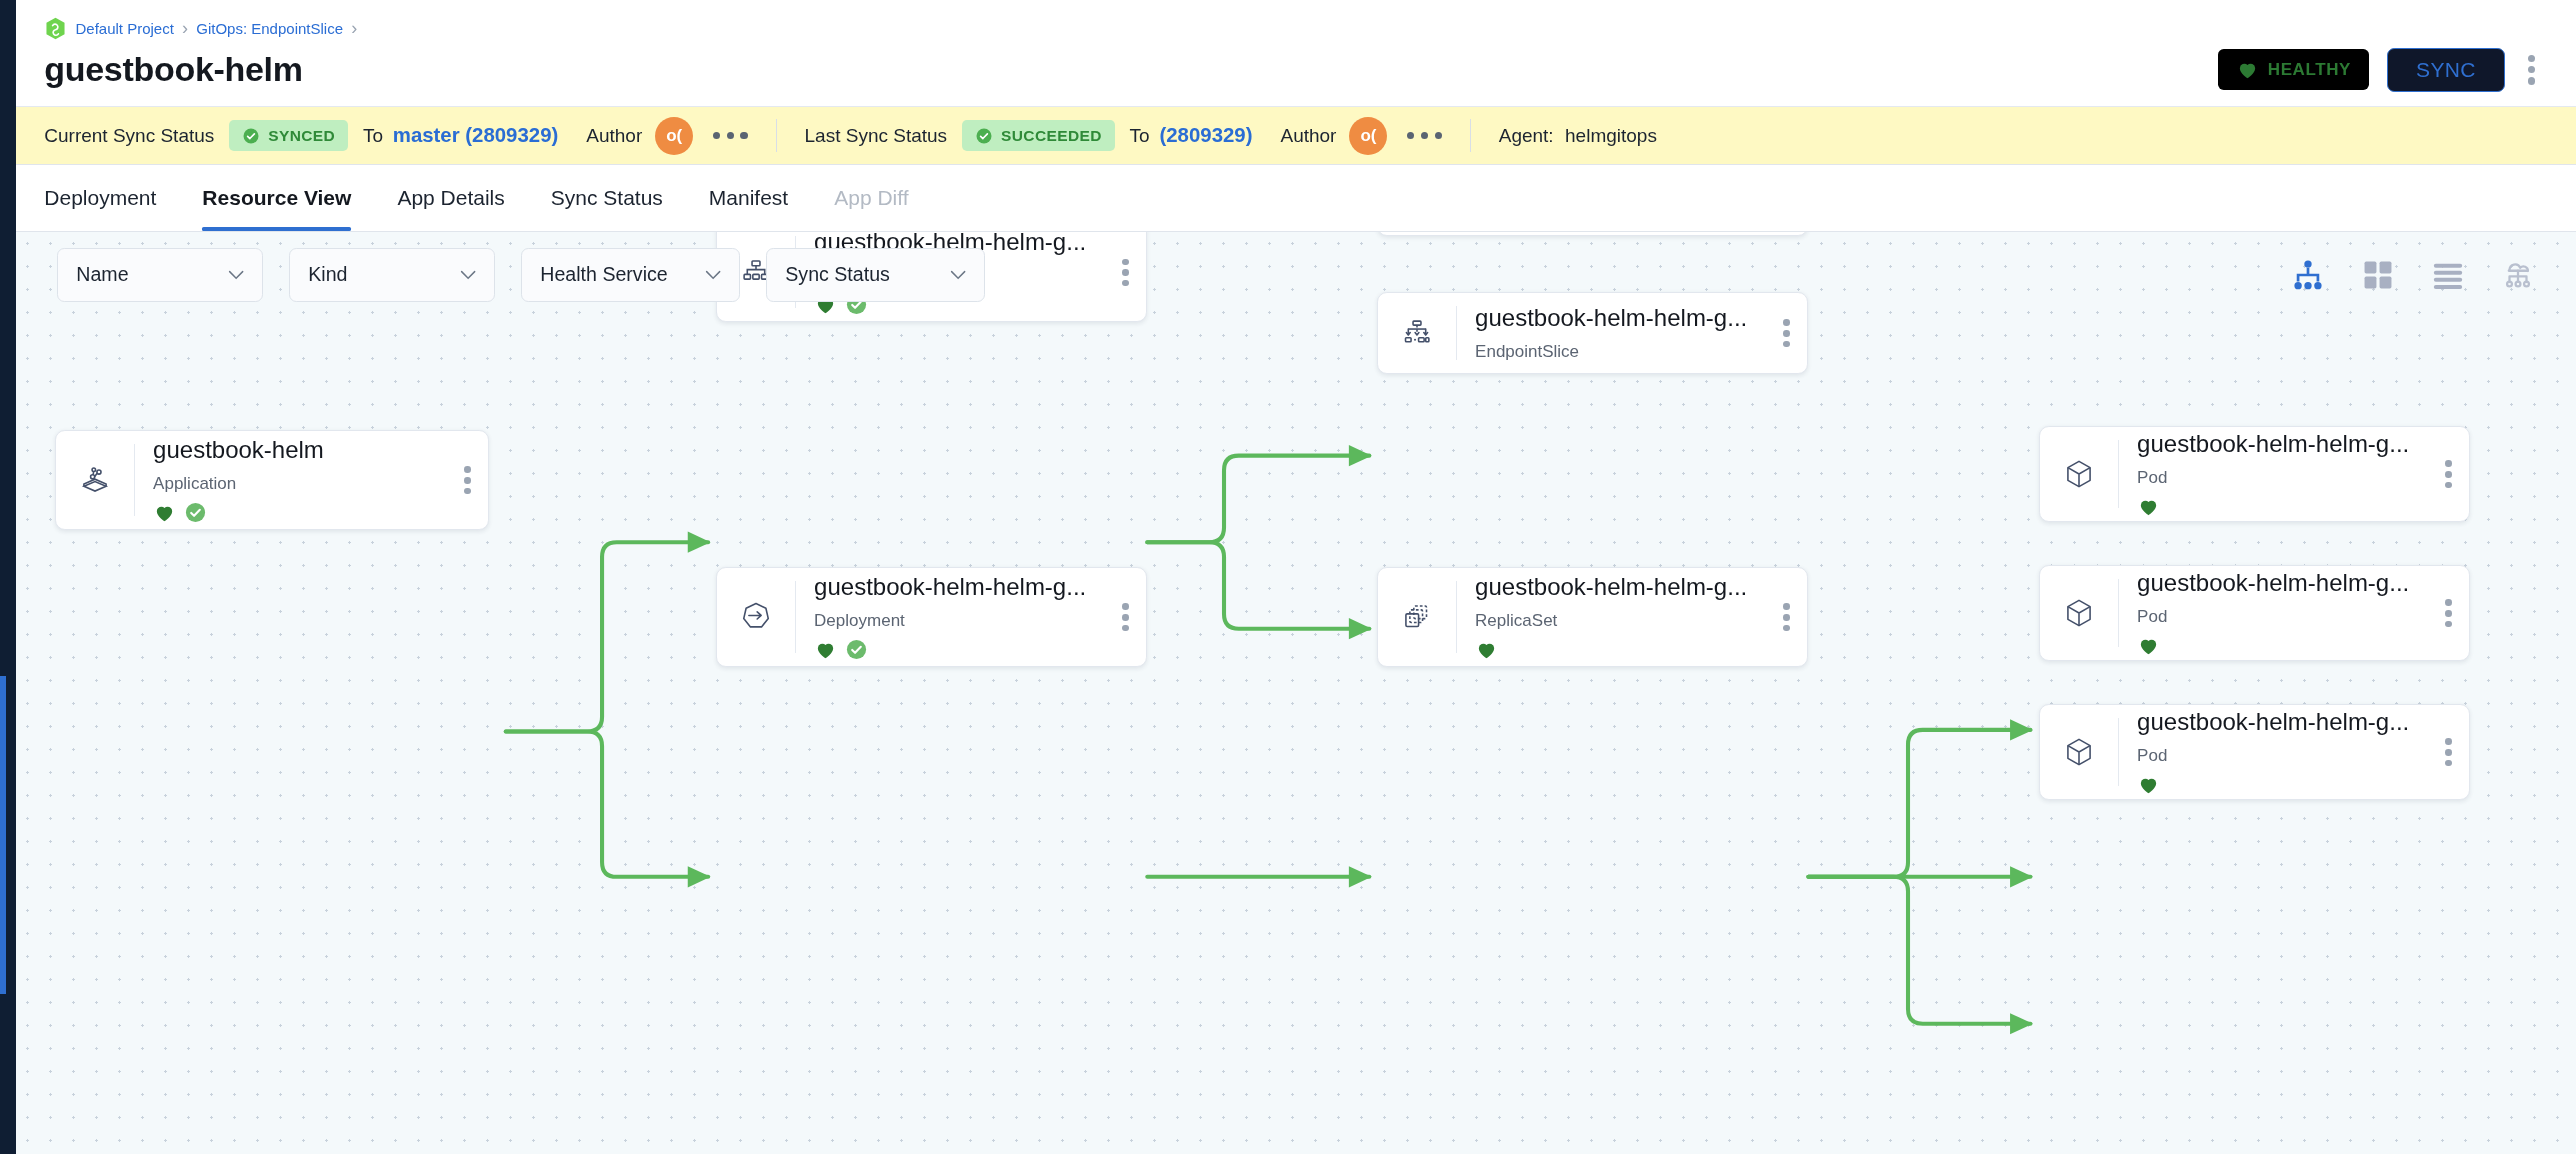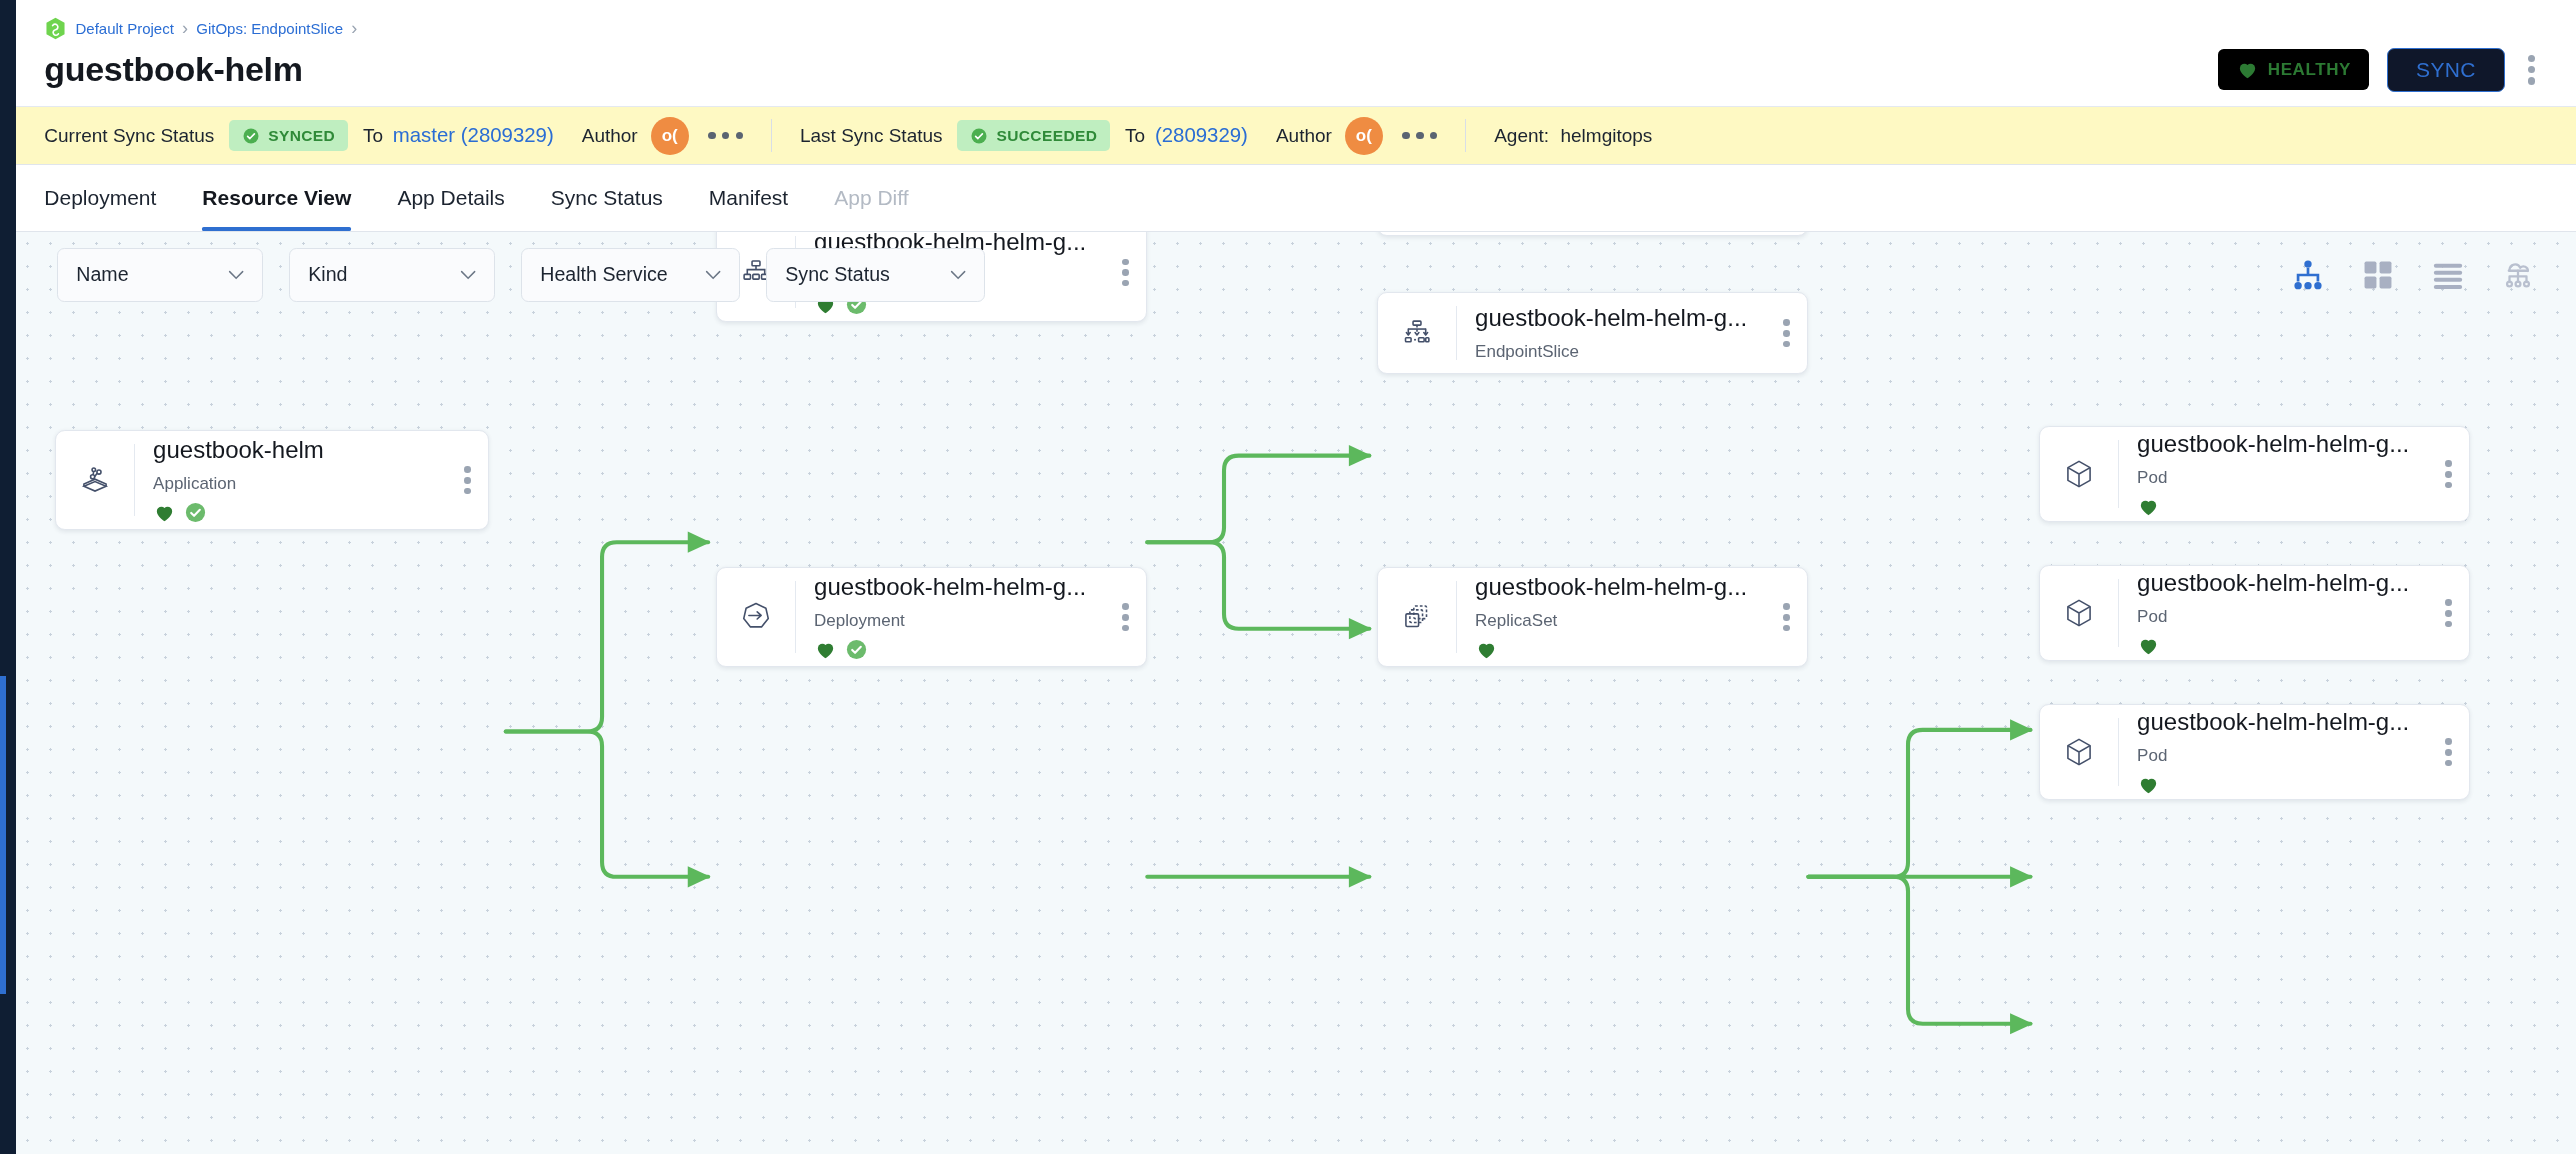--- a/index.html
+++ b/index.html
@@ -63,21 +63,21 @@
   }
   .sb-label { color: #1c2430; font-size: 19px; }
   .badge-sync {
     display: inline-flex; align-items: center; gap: 8.2px;
     background: #bfeec0; color: #2f8a38; border-radius: 4.9px;
     padding: 6.5px 13px; font-size: 15.5px; font-weight: bold; letter-spacing: 0.4px;
     margin: 0 14.7px;
   }
   .ck { width: 18px; height: 18px; flex:0 0 18px; }
   .sb-to { color: #1c2430; margin-right: 9.8px; }
-  .sb-ref { color: #2a6dd4; font-weight: normal; font-size: 20.4px; }
+  .sb-ref { color: #2a6dd4; font-weight: bold; font-size: 20.4px; }
   .sb-author { margin-left: 28px; margin-right: 13px; }
   .avatar {
     width: 38px; height: 38px; border-radius: 50%;
     background: #ef8c42; color: #fff;
     display: inline-flex; align-items: center; justify-content: center;
     font-size: 17px; font-weight: bold;
   }
   .kebab-h { display: flex; gap: 6.5px; margin-left: 19.6px; cursor: pointer; }
   .kebab-h i { width: 7.3px; height: 7.3px; border-radius: 50%; background: #5a6472; display:block; }
   .sb-divider { width: 0.8px; height: 33px; background: #d8dee7; margin: 0 28px; }

